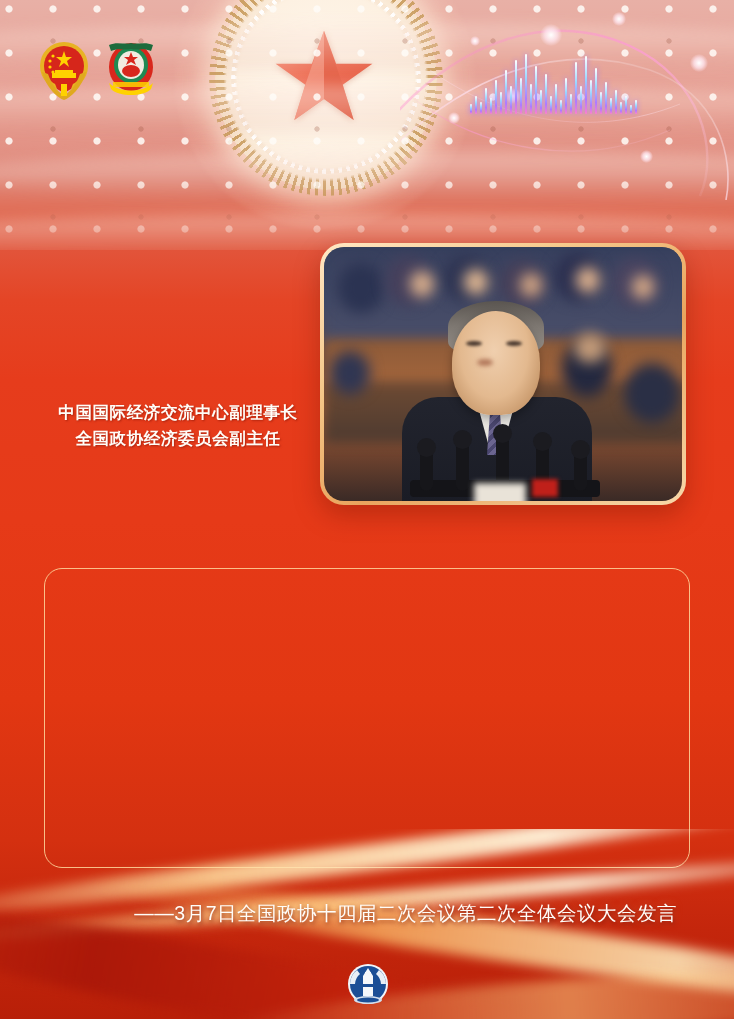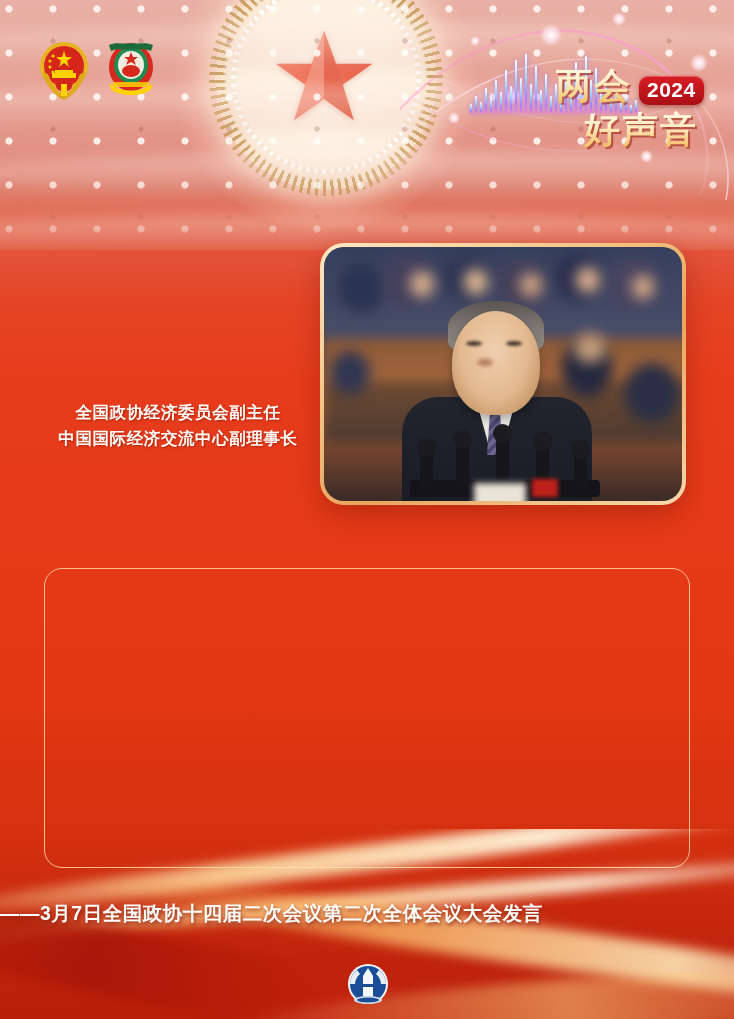--- a/index.html
+++ b/index.html
@@ -150,22 +150,22 @@
     font-size:31px; font-weight:bold; line-height:1.58; letter-spacing:1px;
     background:linear-gradient(180deg,#fffdf7 0%,#fff3da 45%,#ffe3b0 75%,#f8d79a 100%);
     -webkit-background-clip:text; background-clip:text; color:transparent;
     filter:drop-shadow(2px 2px 0 rgba(150,26,8,.45));
   }
 
   
   .ribbons{ position:absolute; left:0; bottom:0; width:734px; height:190px; overflow:hidden; }
   .ray{ position:absolute; border-radius:50%; filter:blur(6px); }
   .caption{
-    position:absolute; left:0; top:900px; width:677px; text-align:left;
-    color:#fffdf9; font-size:19.5px; font-weight:bold; letter-spacing:.5px;
+    position:absolute; left:0; top:900px; width:677px; text-align:right;
+    color:#fffdf9; font-size:19.5px; font-weight:normal; letter-spacing:.5px;
     text-shadow:1px 2px 4px rgba(120,18,6,.8), 0 0 10px rgba(255,200,150,.35);
   }
   .foot-emblem{ position:absolute; left:346px; top:962px; width:44px; height:46px; }
 
   
   .emblem-cn{ position:absolute; left:36px; top:40px; width:56px; height:62px; }
   .emblem-cppcc{ position:absolute; left:105px; top:39px; width:52px; height:60px; }
 
   .logo{ position:absolute; left:556px; top:62px; width:160px; height:88px; }
   .logo-l1{
@@ -298,29 +298,24 @@
     <ellipse cx="26" cy="28" rx="22" ry="24" fill="#d8271c"></ellipse>
     <ellipse cx="26" cy="26" rx="17" ry="18" fill="#1f8a52"></ellipse>
     <ellipse cx="26" cy="26" rx="13" ry="14" fill="#f2ece0"></ellipse>
     <path d="M26,13 l2,5 l5,0 l-4,3 l2,5 l-5,-3 l-5,3 l2,-5 l-4,-3 l5,0 Z" fill="#d8271c"></path>
     <ellipse cx="26" cy="32" rx="9" ry="6" fill="#d8271c"></ellipse>
     <path d="M4,6 C12,2 20,6 26,4 C32,6 40,2 48,6 L46,12 C38,8 32,12 26,10 C20,12 14,8 6,12 Z" fill="#1d6b3c"></path>
     <path d="M4,44 C14,54 38,54 48,44 L46,50 C38,58 14,58 6,50 Z" fill="#ffd200"></path>
     <rect x="8" y="43" width="36" height="5" fill="#ffd200" opacity=".85"></rect>
   </svg>
 
-  <div class="logo">
-    <div class="logo-l1">两会</div>
-    <div class="logo-badge">2024</div>
-    <div class="logo-l2">好声音</div>
-  </div>
 
   <div class="subtitle">
+    <div>中国国际经济交流中心副理事长</div>
     <div>全国政协经济委员会副主任</div>
-    <div>中国国际经济交流中心副理事长</div>
   </div>
 
   <div class="photo-frame">
     <div class="photo">
 
       <div class="ph-rect" style="left:0;top:0;width:366px;height:96px;background:linear-gradient(180deg,#38405e,#4a4f6a);"></div>
       <div class="ph-rect" style="left:0;top:92px;width:366px;height:46px;background:linear-gradient(180deg,#8d5a38,#a4663c);"></div>
       <div class="ph-rect" style="left:0;top:136px;width:366px;height:60px;background:linear-gradient(180deg,#6d4a33,#4d3a30);"></div>
       <div class="ph-blur" style="left:14px;top:16px;width:46px;height:50px;background:#2b3352;"></div>
       <div class="ph-blur" style="left:62px;top:10px;width:44px;height:48px;background:#46405c;"></div>

